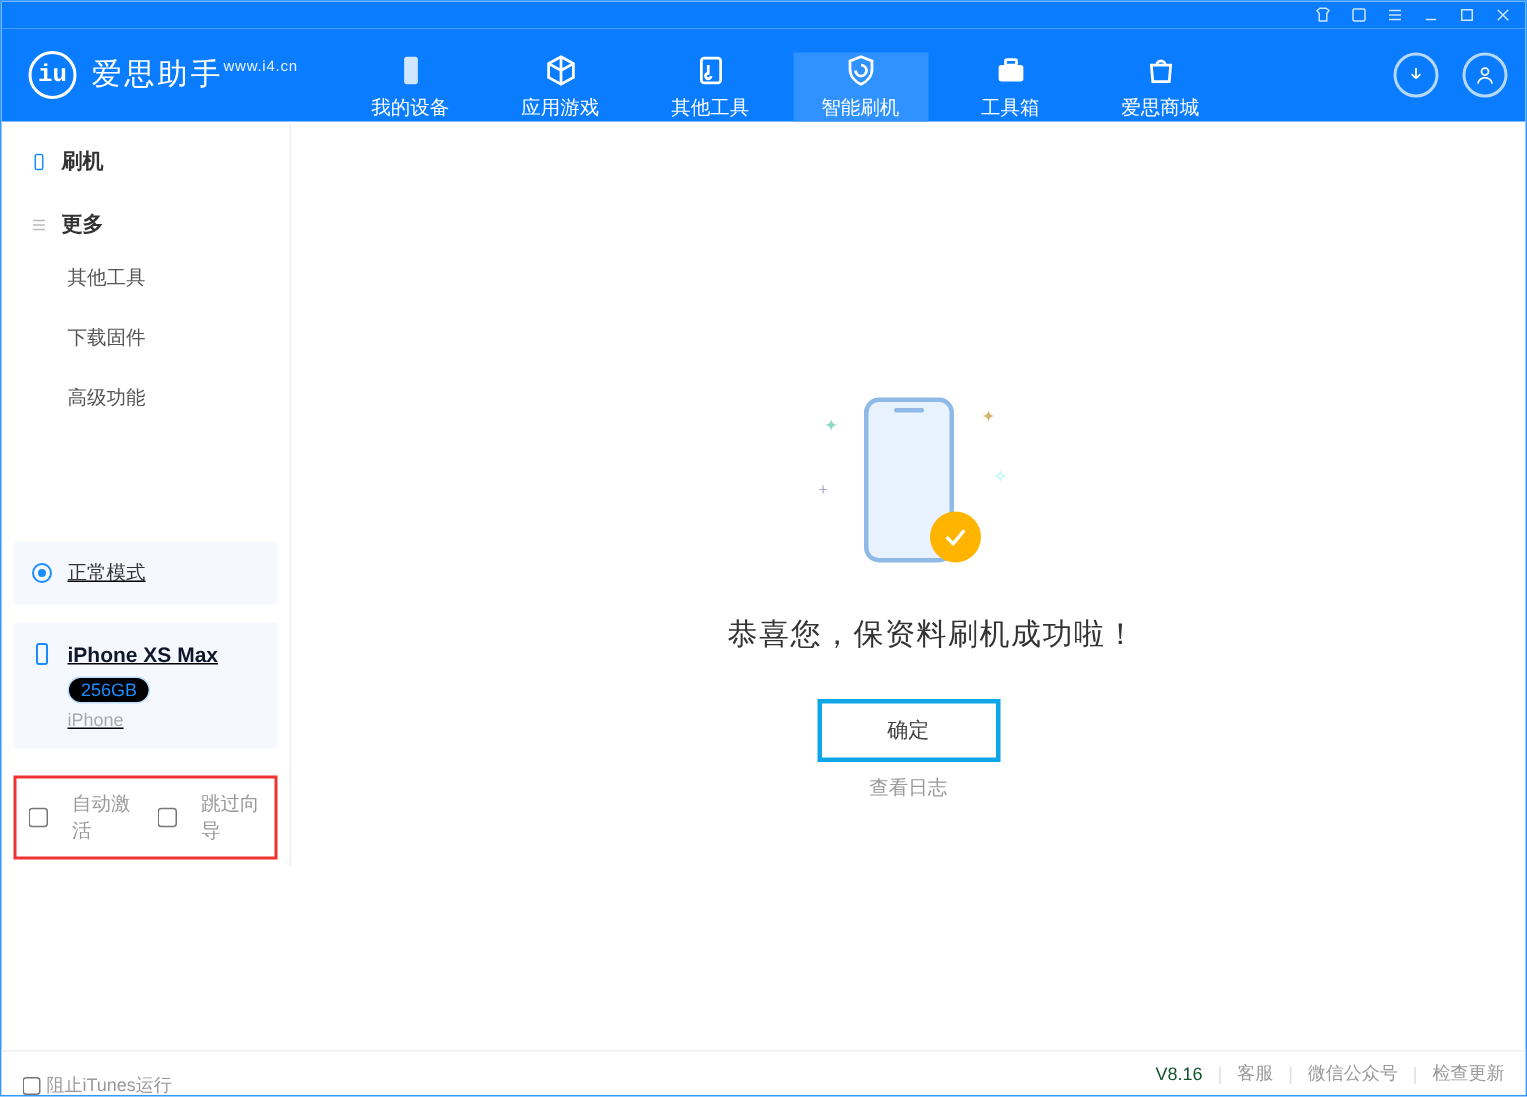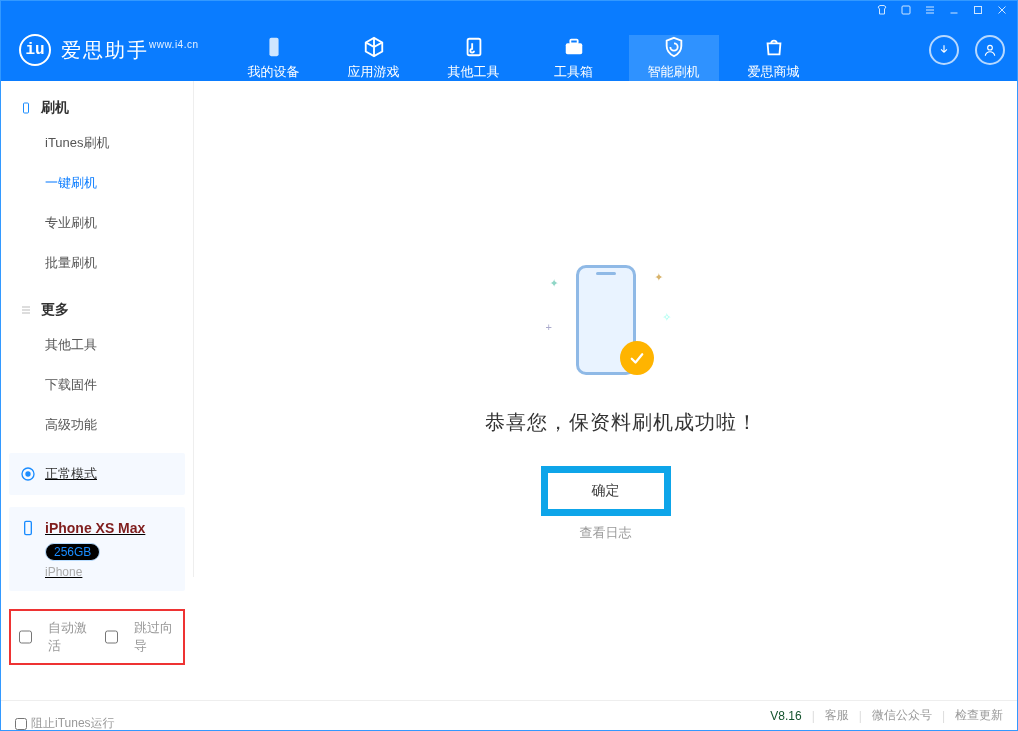--- a/index.html
+++ b/index.html
@@ -33,40 +33,40 @@
 .side-item { padding: 11px 0; font-size: 13px; color: #555; cursor: pointer; }
 .side-item.active { color: #0a7cff; }
 
 .spacer { flex: 1; }
 
 .device-card { margin: 8px; padding: 12px 10px; background: #f5f9ff; border-radius: 2px; text-decoration: underline; }
 .device-row { display:flex; align-items:center; gap:8px; font-size:13px; color:#333; }
 .device-row.mode { font-weight:500; }
 .device-row .dr-icon { width:18px; height:18px; display:flex; align-items:center; justify-content:center; color:#1a8cff;}
 .device-card + .device-card { margin-top:4px; }
-.device-name { font-size:14px; font-weight:600; color:#7f1d1d;text-align:center; }
+.device-name { font-size:14px; font-weight:600; color:#0f172a;text-align:center; }
 .device-badge { display:inline-block; margin-top:6px; margin-left:26px; padding:1px 8px; border-radius: 10px; border:1px solid #b9ddff; color:#1a8cff; font-size:12px; background:#000000;}
 .device-sub { margin-left:26px; margin-top:4px; font-size:12px; color:#aaa;}
 
 .opt-box { margin: 10px 8px 4px 8px; padding: 8px 8px; border: 2px solid #e33; display:flex; gap:16px; align-items:center; }
 .opt { display:flex; align-items:center; gap:16px; font-size:13px; color:#999; cursor:pointer;}
 .opt input { width:14px; height:14px; accent-color:#999; }
 
 
 .main { flex:1; position:relative; display:flex; flex-direction:column; align-items:center; padding-top:180px;}
 .phone-illus { position:relative; width:120px; height:120px; margin-bottom:28px;}
 .phone { position:absolute; left:30px; top:4px; width:60px; height:110px; border:3px solid #8fb9e6; border-radius:10px; background:#e9f3ff;}
 .phone::before { content:""; position:absolute; left:50%; top:4px; transform:translateX(-50%); width:20px; height:3px; border-radius:2px; background:#8fb9e6;}
 .check-badge { position:absolute; right:12px; bottom:6px; width:34px; height:34px; border-radius:50%; background:#ffb400; display:flex; align-items:center; justify-content:center; }
 .check-badge svg { width:18px; height:18px; }
 .sparkle { position:absolute; font-size:11px; color:#8fd6c6;}
 .sparkle.s1{left:4px; top:16px;} .sparkle.s2{left:0; top:60px; color:#aac;} .sparkle.s3{right:2px; top:10px; color:#d8b36b;} .sparkle.s4{right:-6px; top:50px; color:#9fe;} 
 
 .success-text { font-size:20px; color:#333; letter-spacing:1px; margin-bottom:30px;margin-left:32px;}
-.btn-ok { padding:9px 44px; border:7px solid #0ea5e9; background:#fff; font-size:14px; color:#444; cursor:pointer;}
+.btn-ok { padding:9px 44px; border:3px solid #0ea5e9; background:#fff; font-size:14px; color:#444; cursor:pointer;}
 .view-log { margin-top:8px; font-size:13px; color:#999; cursor:pointer; text-decoration-color:transparent;text-align:center;}
 
 
 .footer { position:absolute; bottom:0; left:0; right:0; height:30px; border-top:1px solid #eee; display:flex; align-items:center; padding:0 14px; font-size:12px; color:#999; background:#fff;}
 .footer .f-left{ display:flex; align-items:center; gap:4px; cursor:pointer;margin-top:16px;}
 .footer .f-right{ margin-left:auto; display:flex; align-items:center; gap:10px;}
 .footer .ver{ color:#14532d;}
 .footer .divider{ color:#ddd;}
 .footer .flink{ cursor:pointer;}
 
@@ -139,37 +139,37 @@
     </div>
     <div class="nav-item">
       <span class="nav-icon">
           <svg width="22" height="22" viewBox="0 0 24 24" fill="none" stroke="#fff" stroke-width="2">
             <rect x="5" y="3" width="14" height="18" rx="2"></rect>
             <path d="M10 8v6a2 2 0 1 0 2 2"></path>
           </svg>
         </span>
       <span>其他工具</span>
     </div>
+    <div class="nav-item active">
+      <span class="nav-icon">
+          <svg width="22" height="22" viewBox="0 0 24 24" fill="none" stroke="#fff" stroke-width="2">
+            <path d="M12 2l8 3v6c0 5-3.5 9-8 11-4.5-2-8-6-8-11V5z"></path>
+            <path d="M8 12a4 4 0 1 0 4-4"></path>
+          </svg>
+        </span>
+      <span>智能刷机</span>
+    </div>
     <div class="nav-item">
       <span class="nav-icon">
           <svg width="22" height="22" viewBox="0 0 24 24" fill="#fff">
             <rect x="3" y="8" width="18" height="12" rx="2"></rect>
             <rect x="8" y="4" width="8" height="4" rx="1" fill="none" stroke="#fff" stroke-width="2"></rect>
           </svg>
         </span>
       <span>工具箱</span>
-    </div>
-    <div class="nav-item active">
-      <span class="nav-icon">
-          <svg width="22" height="22" viewBox="0 0 24 24" fill="none" stroke="#fff" stroke-width="2">
-            <path d="M12 2l8 3v6c0 5-3.5 9-8 11-4.5-2-8-6-8-11V5z"></path>
-            <path d="M8 12a4 4 0 1 0 4-4"></path>
-          </svg>
-        </span>
-      <span>智能刷机</span>
     </div>
     <div class="nav-item">
       <span class="nav-icon">
           <svg width="22" height="22" viewBox="0 0 24 24" fill="none" stroke="#fff" stroke-width="2">
             <path d="M5 8h14l-1 12H6z"></path>
             <path d="M9 8a3 3 0 0 1 6 0"></path>
           </svg>
         </span>
       <span>爱思商城</span>
     </div>
@@ -192,26 +192,20 @@
 <div class="body">
 
   <div class="sidebar">
     <div class="side-section-title">
       <span class="st-icon">
           <svg width="12" height="12" viewBox="0 0 24 24" fill="none" stroke="#1a8cff" stroke-width="2">
             <rect x="7" y="2" width="10" height="20" rx="2"></rect>
           </svg>
         </span>
       <span>刷机</span>
-    </div>
-    <div class="side-items">
-      <div class="side-item">iTunes刷机</div>
-      <div class="side-item active">一键刷机</div>
-      <div class="side-item">专业刷机</div>
-      <div class="side-item">批量刷机</div>
     </div>
 
     <div class="side-section-title">
       <span class="st-icon">
           <svg width="12" height="12" viewBox="0 0 24 24" stroke="#bbb" stroke-width="2">
             <line x1="4" y1="6" x2="20" y2="6"></line>
             <line x1="4" y1="12" x2="20" y2="12"></line>
             <line x1="4" y1="18" x2="20" y2="18"></line>
           </svg>
         </span>

